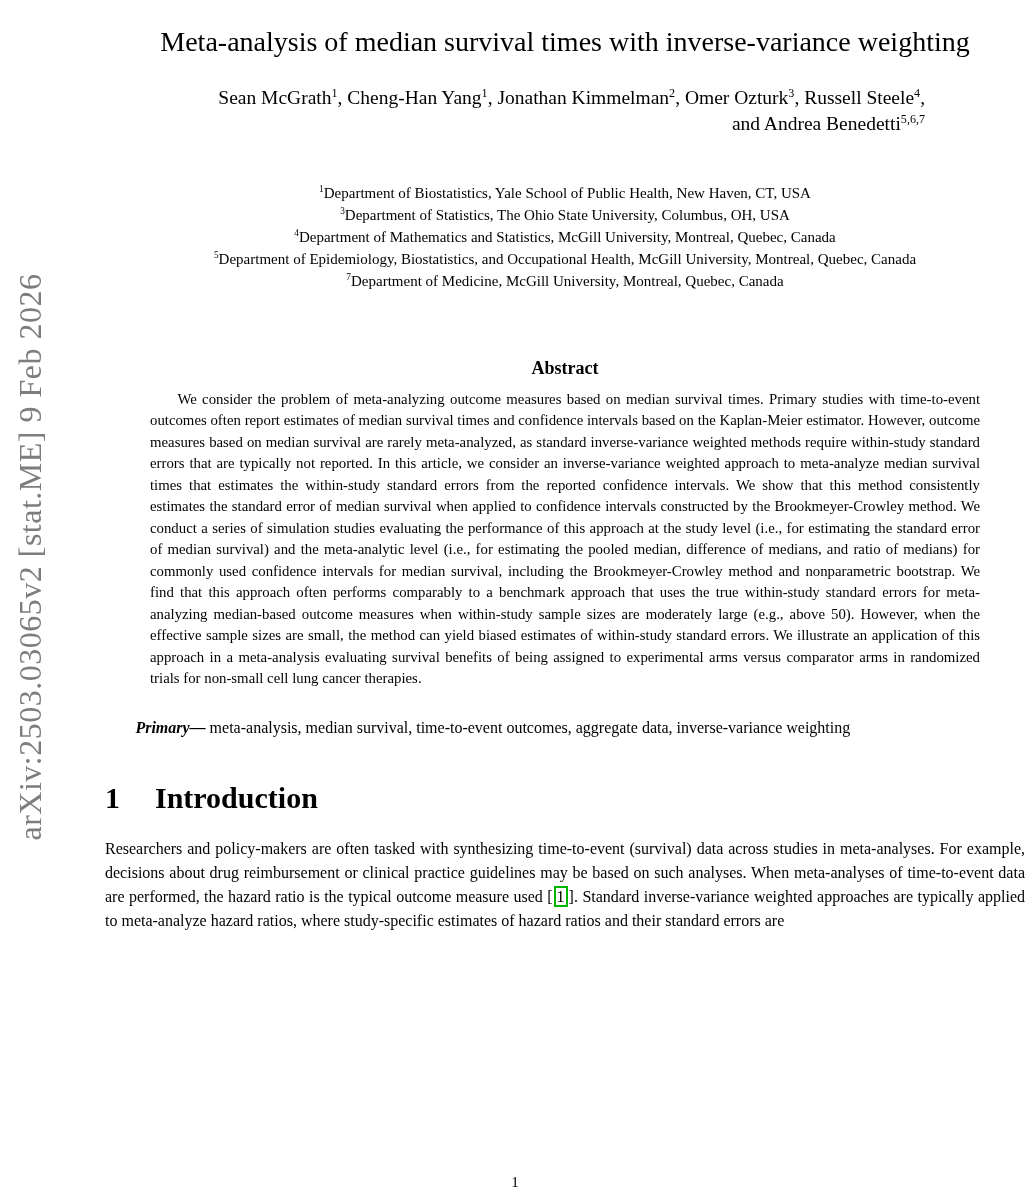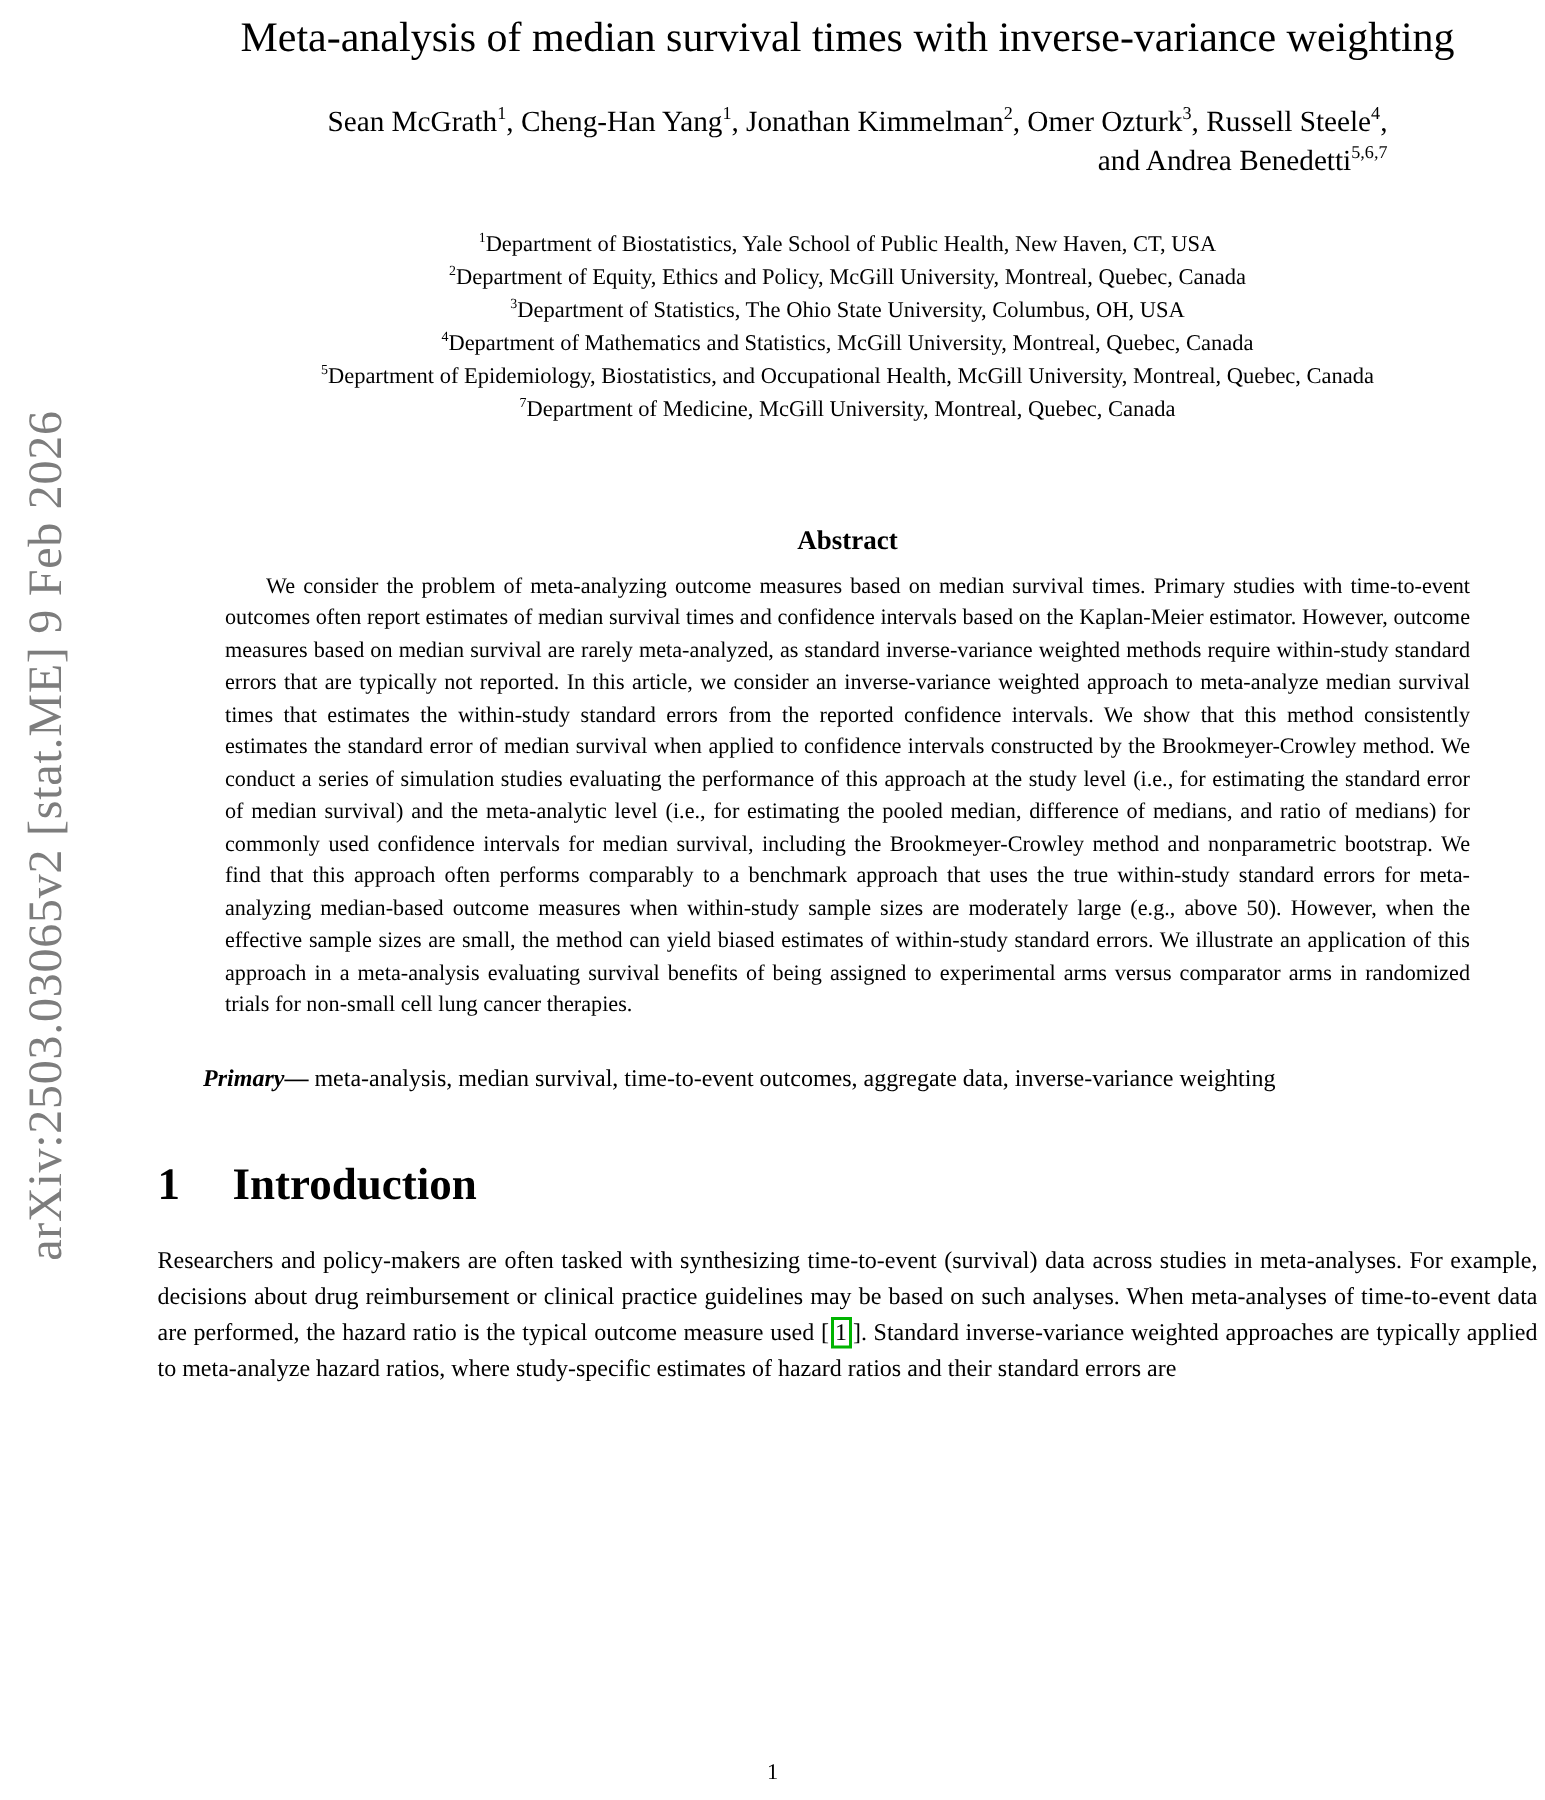--- a/index.html
+++ b/index.html
@@ -15,36 +15,36 @@
   .arxiv-stamp {
     position: absolute;
     left: 30px; top: 557px;
     transform: translate(-50%, -50%) rotate(-90deg);
     white-space: nowrap;
     color: #7d7d7d;
     font-size: 32px;
     letter-spacing: 0.5px;
   }
 
-  .content { position: absolute; left: 105px; top: 0; width: 920px; }
+  .content { position: absolute; left: 105px; top: 16px; width: 920px; }
 
   .title {
     width: 860px; margin: 4px auto 0;
     font-size: 28px; font-weight: normal;
     text-align: center; line-height: 43px;
   }
 
   .authors {
     width: 720px; margin: 22px auto 0;
     font-size: 19.5px; text-align: right; line-height: 1.35;
   }
   sup { font-size: 62%; line-height: 0; }
 
   .affiliations {
-    width: 880px; margin: 30px auto 0;
+    width: 880px; margin: 44px auto 0;
     font-size: 15px; text-align: center; line-height: 1.47;
   }
 
   .abstract { width: 830px; margin: 66px auto 0; }
   .abstract-heading {
     text-align: center; font-weight: bold; font-size: 18px; margin-bottom: 10px;
   }
   .abstract-text {
     font-size: 14.8px; line-height: 21.5px;
     text-align: justify; text-indent: 1.85em;
@@ -84,21 +84,20 @@
   <div class="arxiv-stamp">arXiv:2503.03065v2 [stat.ME] 9 Feb 2026</div>
 
   <div class="content">
 
     <h1 class="title">Meta-analysis of median survival times with inverse-variance weighting</h1>
 
     <div class="authors"><span><span>Sean McGrath</span><sup>1</sup><span>, </span></span><span><span>Cheng-Han Yang</span><sup>1</sup><span>, </span></span><span><span>Jonathan Kimmelman</span><sup>2</sup><span>, </span></span><span><span>Omer Ozturk</span><sup>3</sup><span>, </span></span><span><span>Russell Steele</span><sup>4</sup><span>, and </span></span><span><span>Andrea Benedetti</span><sup>5,6,7</sup></span></div>
 
     <div class="affiliations">
       <div class="affil"><sup>1</sup><span>Department of Biostatistics, Yale School of Public Health, New Haven, CT, USA</span></div>
-      <div class="affil"><sup>2</sup><span>Department of Equity, Ethics and Policy, McGill University, Montreal, Quebec, Canada</span></div>
       <div class="affil"><sup>3</sup><span>Department of Statistics, The Ohio State University, Columbus, OH, USA</span></div>
       <div class="affil"><sup>4</sup><span>Department of Mathematics and Statistics, McGill University, Montreal, Quebec, Canada</span></div>
       <div class="affil"><sup>5</sup><span>Department of Epidemiology, Biostatistics, and Occupational Health, McGill University, Montreal, Quebec, Canada</span></div>
       <div class="affil"><sup>7</sup><span>Department of Medicine, McGill University, Montreal, Quebec, Canada</span></div>
     </div>
 
     <div class="abstract">
       <div class="abstract-heading">Abstract</div>
       <p class="abstract-text">We consider the problem of meta-analyzing outcome measures based on median survival times. Primary studies with time-to-event outcomes often report estimates of median survival times and confidence intervals based on the Kaplan-Meier estimator. However, outcome measures based on median survival are rarely meta-analyzed, as standard inverse-variance weighted methods require within-study standard errors that are typically not reported. In this article, we consider an inverse-variance weighted approach to meta-analyze median survival times that estimates the within-study standard errors from the reported confidence intervals. We show that this method consistently estimates the standard error of median survival when applied to confidence intervals constructed by the Brookmeyer-Crowley method. We conduct a series of simulation studies evaluating the performance of this approach at the study level (i.e., for estimating the standard error of median survival) and the meta-analytic level (i.e., for estimating the pooled median, difference of medians, and ratio of medians) for commonly used confidence intervals for median survival, including the Brookmeyer-Crowley method and nonparametric bootstrap. We find that this approach often performs comparably to a benchmark approach that uses the true within-study standard errors for meta-analyzing median-based outcome measures when within-study sample sizes are moderately large (e.g., above 50). However, when the effective sample sizes are small, the method can yield biased estimates of within-study standard errors. We illustrate an application of this approach in a meta-analysis evaluating survival benefits of being assigned to experimental arms versus comparator arms in randomized trials for non-small cell lung cancer therapies.</p>
     </div>

